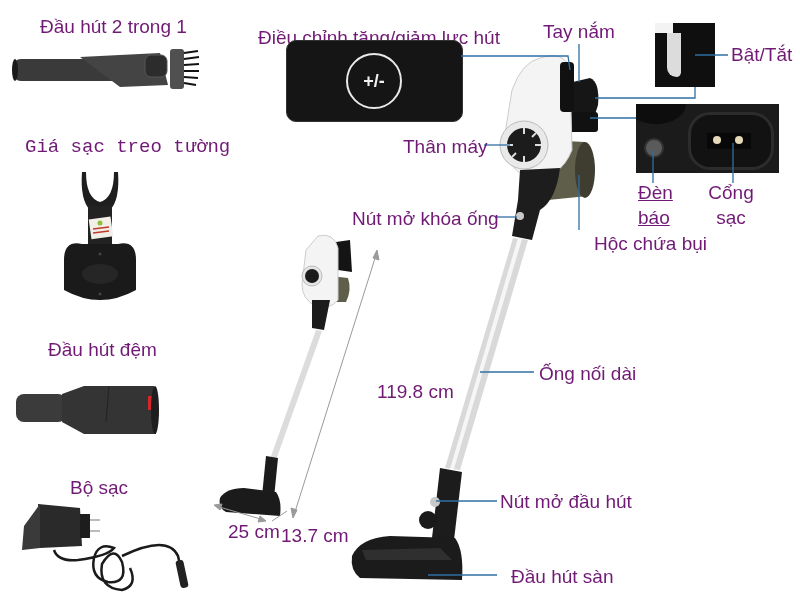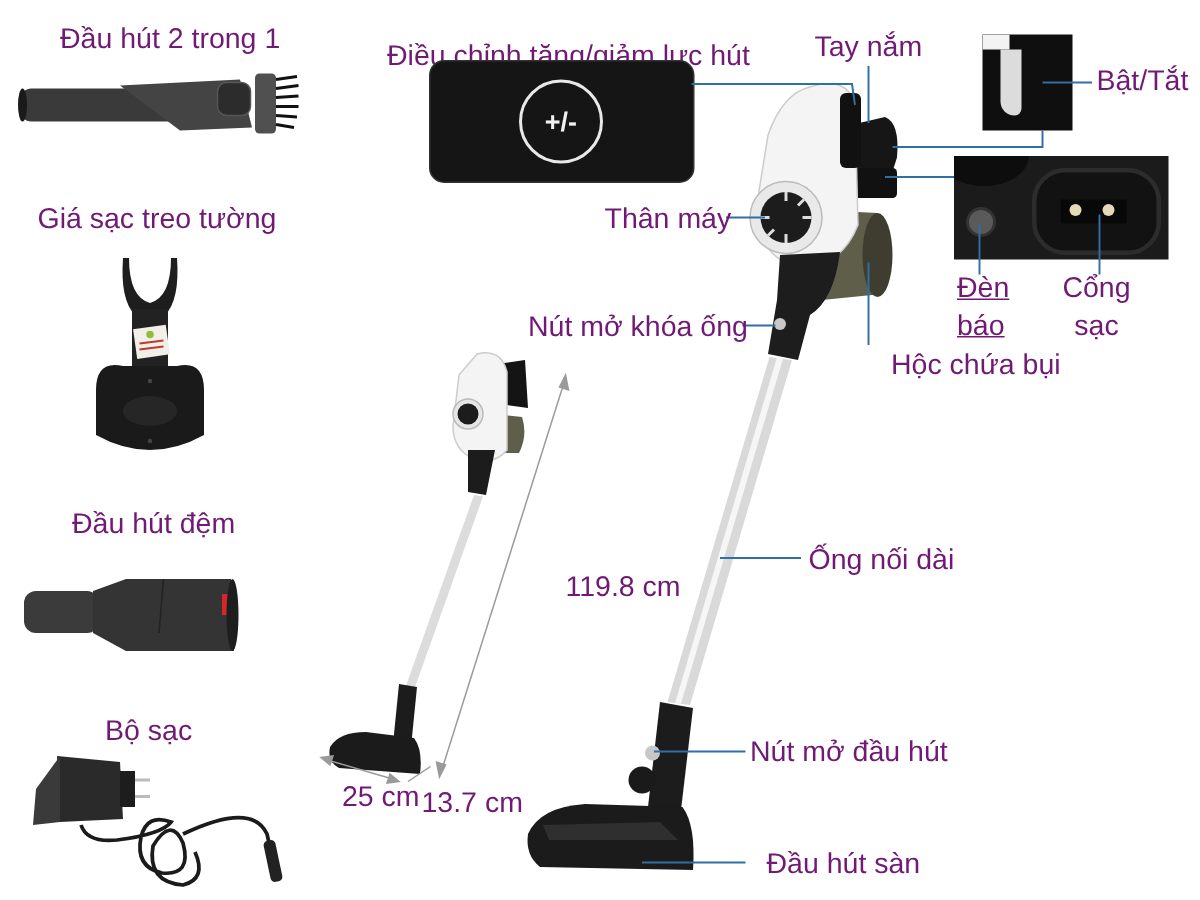--- a/index.html
+++ b/index.html
@@ -23,21 +23,21 @@
     <line x1="174" y1="8" x2="188" y2="6"></line>
       <line x1="174" y1="14" x2="189" y2="12"></line>
     <line x1="174" y1="20" x2="189" y2="19"></line>
       <line x1="174" y1="26" x2="189" y2="26"></line>
     <line x1="174" y1="32" x2="188" y2="33"></line>
       <line x1="174" y1="38" x2="186" y2="40"></line>
   </g>
   <ellipse cx="5" cy="25" rx="3" ry="11" fill="#1a1a1a"></ellipse>
 </svg>
 
-<div class="lbl c" style="left:25px;top:137px;">Giá sạc treo tường</div>
+<div class="lbl c" style="left:25px;top:137px;font-family:Liberation Mono, monospace;">Giá sạc treo tường</div>
 <svg class="img" style="left:60px;top:170px;" width="80" height="140" viewBox="0 0 80 140">
   <path d="M22 2 Q20 30 30 40 L30 80 L50 80 L50 40 Q60 30 58 2 L54 2 Q54 28 40 32 Q26 28 26 2 Z" fill="#1e1e1e"></path>
   <rect x="28" y="36" width="24" height="50" fill="#222"></rect>
   <rect x="30" y="48" width="22" height="20" fill="#f1efe8" transform="rotate(-8 40 58)"></rect>
   <circle cx="40" cy="53" r="2.5" fill="#8fbf3a"></circle>
   <line x1="33" y1="59" x2="49" y2="57" stroke="#c0392b" stroke-width="1.5"></line>
   <line x1="33" y1="63" x2="49" y2="61" stroke="#c0392b" stroke-width="1.5"></line>
   <path d="M4 90 Q4 70 22 74 L58 74 Q76 70 76 90 L76 120 Q40 140 4 120 Z" fill="#1a1a1a"></path>
   <ellipse cx="40" cy="104" rx="18" ry="10" fill="#262626"></ellipse>
   <circle cx="40" cy="84" r="1.5" fill="#444"></circle>

